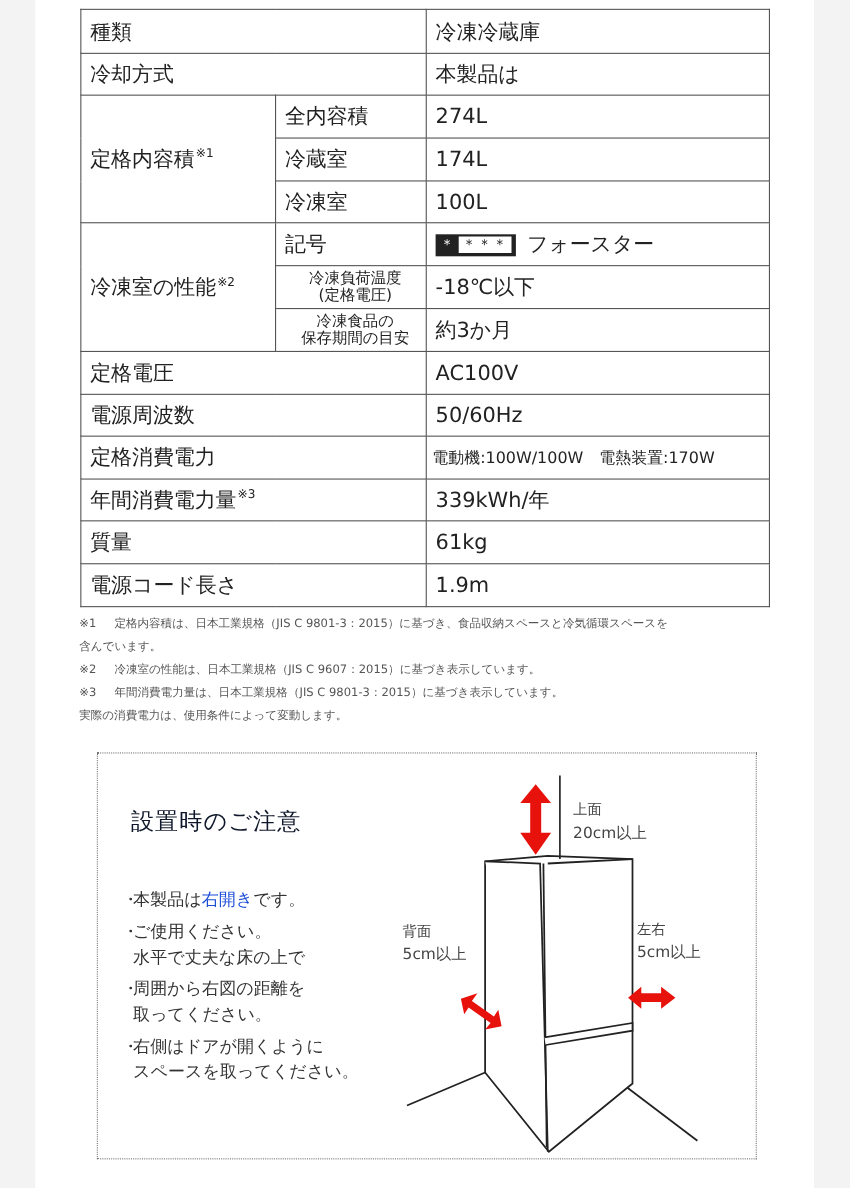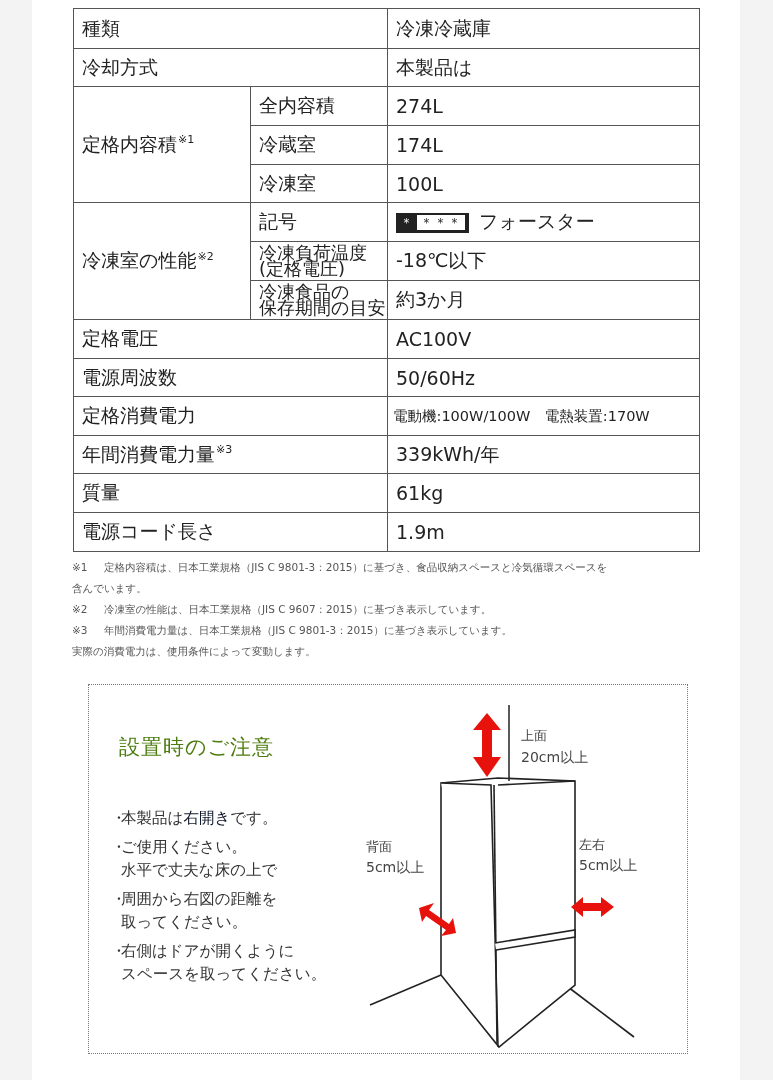--- a/index.html
+++ b/index.html
@@ -1,34 +1,34 @@
 <!DOCTYPE html>
 <html><head>
 <meta charset="utf-8">
 <style>
   html, body { margin:0; padding:0; }
   body { width:773px; height:1080px; background:#f3f3f3; position:relative; overflow:hidden;
          font-family:"DejaVu Sans", "Liberation Sans", sans-serif; color:#222; }
   .page { position:absolute; left:32px; top:0; width:708px; height:1080px; background:#ffffff; }
   .spec { position:absolute; left:73px; top:8px; width:626px; border-collapse:collapse; table-layout:fixed; }
   .spec td { border:1.5px solid #555; padding:0 0 0 8px; font-size:19px; color:#222; vertical-align:middle; white-space:nowrap; overflow:hidden; }
-  .spec td.small { font-size:18px; line-height:16px; }
+  .spec td.small { font-size:14px; line-height:16px;text-align:center; }
   .spec td.val-small { font-size:14.5px; padding-left:5px;margin-left:24px; }
   .sup { font-size:11px; vertical-align:super; margin-left:1px; }
   .freezer-mark { display:inline-block; background:#222; color:#fff; font-size:13px; padding:0 4px; height:20px; line-height:20px; vertical-align:middle; margin-right:10px; letter-spacing:1px; }
   .freezer-mark .box { display:inline-block; background:#fff; color:#222; padding:0 3px; line-height:15px; height:15px; margin-left:3px; }
   .notes { position:absolute; left:72px; top:557px; width:640px; font-size:10.5px; color:#555; line-height:21px; }
   .note { display:flex; }
   .note .mark { width:32px; flex:none; }
   .caution { position:absolute; left:88px; top:684px; width:600px; height:370px; border:1.5px dotted #777; box-sizing:border-box; }
-  .caution-title { position:absolute; left:30px; top:48px; font-size:21px; color:#4d7c0f; letter-spacing:1px;text-align:center; }
+  .caution-title { position:absolute; left:30px; top:48px; font-size:21px; color:#0f172a; letter-spacing:1px;text-align:center; }
   .bullets { position:absolute; left:22px; top:122px; font-size:15.5px; color:#333; line-height:23px; }
   .bullet { margin-bottom:6px; display:flex; }
   .bullet .dot { width:10px; flex:none; }
-  .red { color:#0f172a; }
+  .red { color:#1d4ed8; }
   .diagram { position:absolute; left:272px; top:0; width:326px; height:368px; }
 </style>
 </head>
 <body>
 
 <div class="page"></div>
 
 <table class="spec">
   <colgroup>
       <col style="width:177px">

